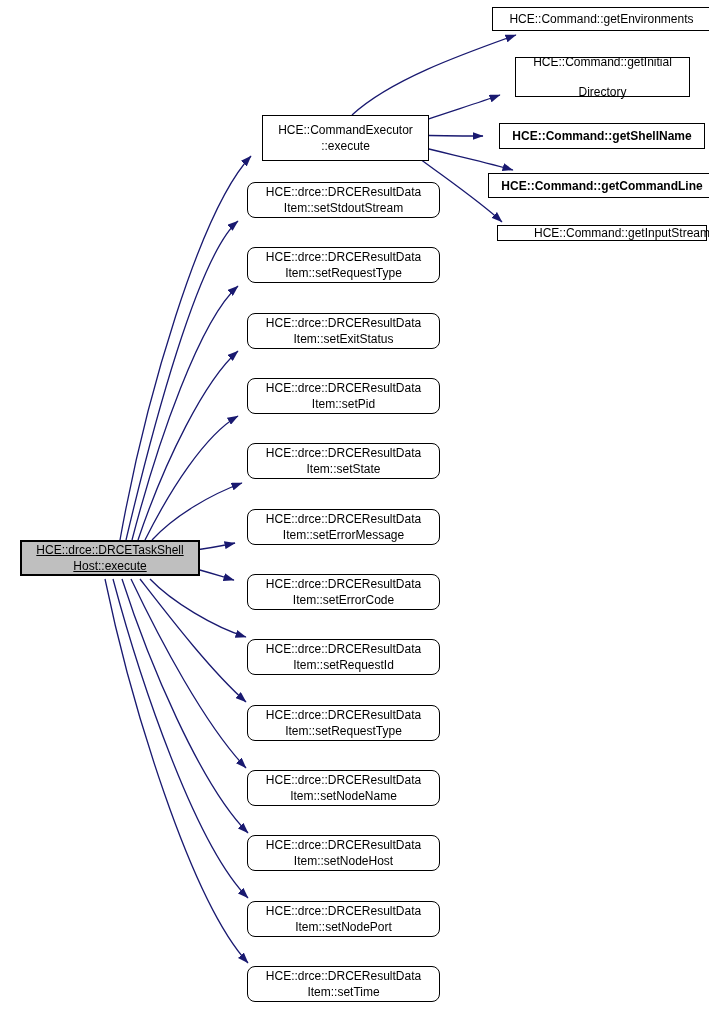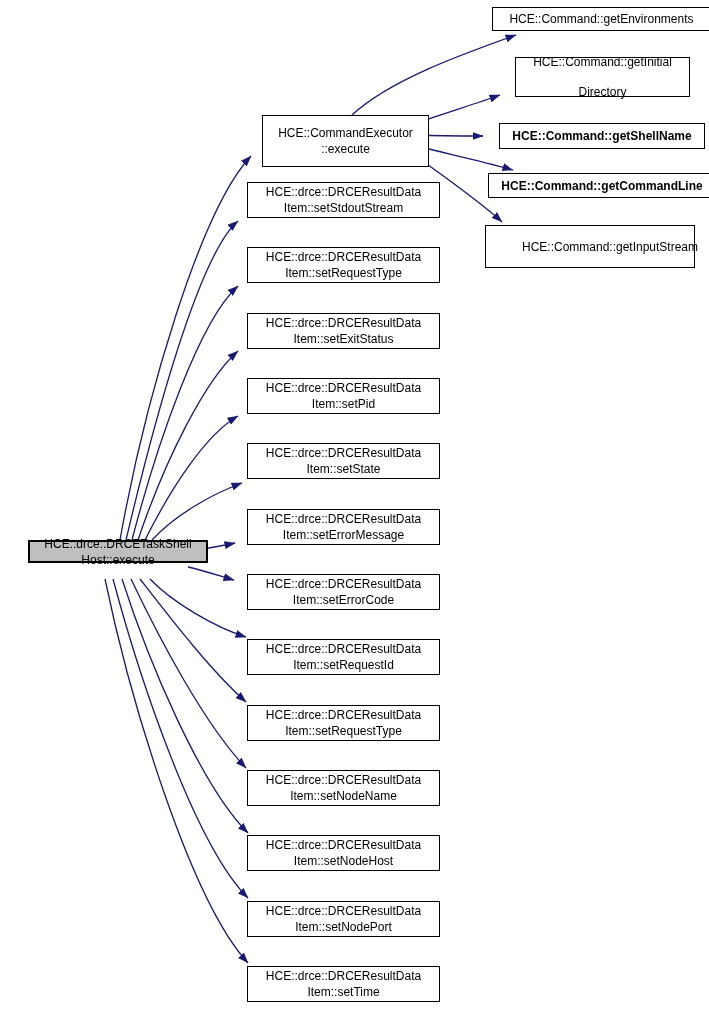--- a/index.html
+++ b/index.html
@@ -40,21 +40,21 @@
     line-height: 16px;
     white-space: nowrap;
     cursor: pointer;
     margin-left: 12px;
   }
   .node.root {
     background: var(--color-selected_fill, #bfbfbf);
     border-width: 2px;
     cursor: default;
   }
-  .setter { left: 235px; width: 193px; height: 36px; }
+  .setter { left: 235px; width: 193px; height: 36px; border-radius: 8px; }
 </style>
 </head>
 <body>
 
 <div class="canvas">
 
   <svg class="edges" viewBox="0 0 709 1011" xmlns="http://www.w3.org/2000/svg">
     <defs>
       <marker id="arrow" markerUnits="userSpaceOnUse" markerWidth="12" markerHeight="8" refX="10.5" refY="4" orient="auto">
         <path class="arrowhead" d="M0,0 L11,4 L0,8 Z"></path>
@@ -74,26 +74,26 @@
     <path class="edge" d="M122,579 C148,660 200,785 248,833" marker-end="url(#arrow)"></path>
     <path class="edge" d="M113,579 C140,680 195,845 248,898" marker-end="url(#arrow)"></path>
     <path class="edge" d="M105,579 C130,700 190,900 248,963" marker-end="url(#arrow)"></path>
     <path class="edge" d="M352,115 C390,80 460,55 516,35" marker-end="url(#arrow)"></path>
     <path class="edge" d="M417,123 C445,113 475,104 500,95" marker-end="url(#arrow)"></path>
     <path class="edge" d="M417,135 C440,136 462,136 483,136" marker-end="url(#arrow)"></path>
     <path class="edge" d="M417,146 C448,154 482,161 513,170" marker-end="url(#arrow)"></path>
     <path class="edge" d="M412,153 C448,180 478,200 502,222" marker-end="url(#arrow)"></path>
   </svg>
 
-  <div class="node root" style="left:16px; top:540px; width:180px; height:23px;">
+  <div class="node root" style="left:8px; top:540px; width:180px; height:36px;text-decoration:underline;">
     <span>HCE::drce::DRCETaskShell</span>
     <span>Host::execute</span>
   </div>
 
-  <div class="node" style="left:250px; top:115px; width:167px; height:52px;">
+  <div class="node" style="left:250px; top:115px; width:167px; height:46px;">
     <span>HCE::CommandExecutor</span>
     <span>::execute</span>
   </div>
 
   <div class="node setter" style="top:182px;">
     <span>HCE::drce::DRCEResultData</span>
     <span>Item::setStdoutStream</span>
   </div>
   <div class="node setter" style="top:247px;">
     <span>HCE::drce::DRCEResultData</span>
@@ -150,17 +150,17 @@
   <div class="node" style="left:503px; top:57px; width:175px; height:40px;gap:14px;">
     <span>HCE::Command::getInitial</span>
     <span>Directory</span>
   </div>
   <div class="node" style="left:487px; top:123px; width:206px; height:26px;font-weight:bold;">
     <span>HCE::Command::getShellName</span>
   </div>
   <div class="node" style="left:476px; top:173px; width:228px; height:25px;font-weight:bold;">
     <span>HCE::Command::getCommandLine</span>
   </div>
-  <div class="node" style="left:473px; top:225px; width:210px; height:43px;padding-left:40px;">
+  <div class="node" style="left:485px; top:225px; width:210px; height:16px;padding-left:40px;">
     <span>HCE::Command::getInputStream</span>
   </div>
 
 </div>
 
 </body></html>

